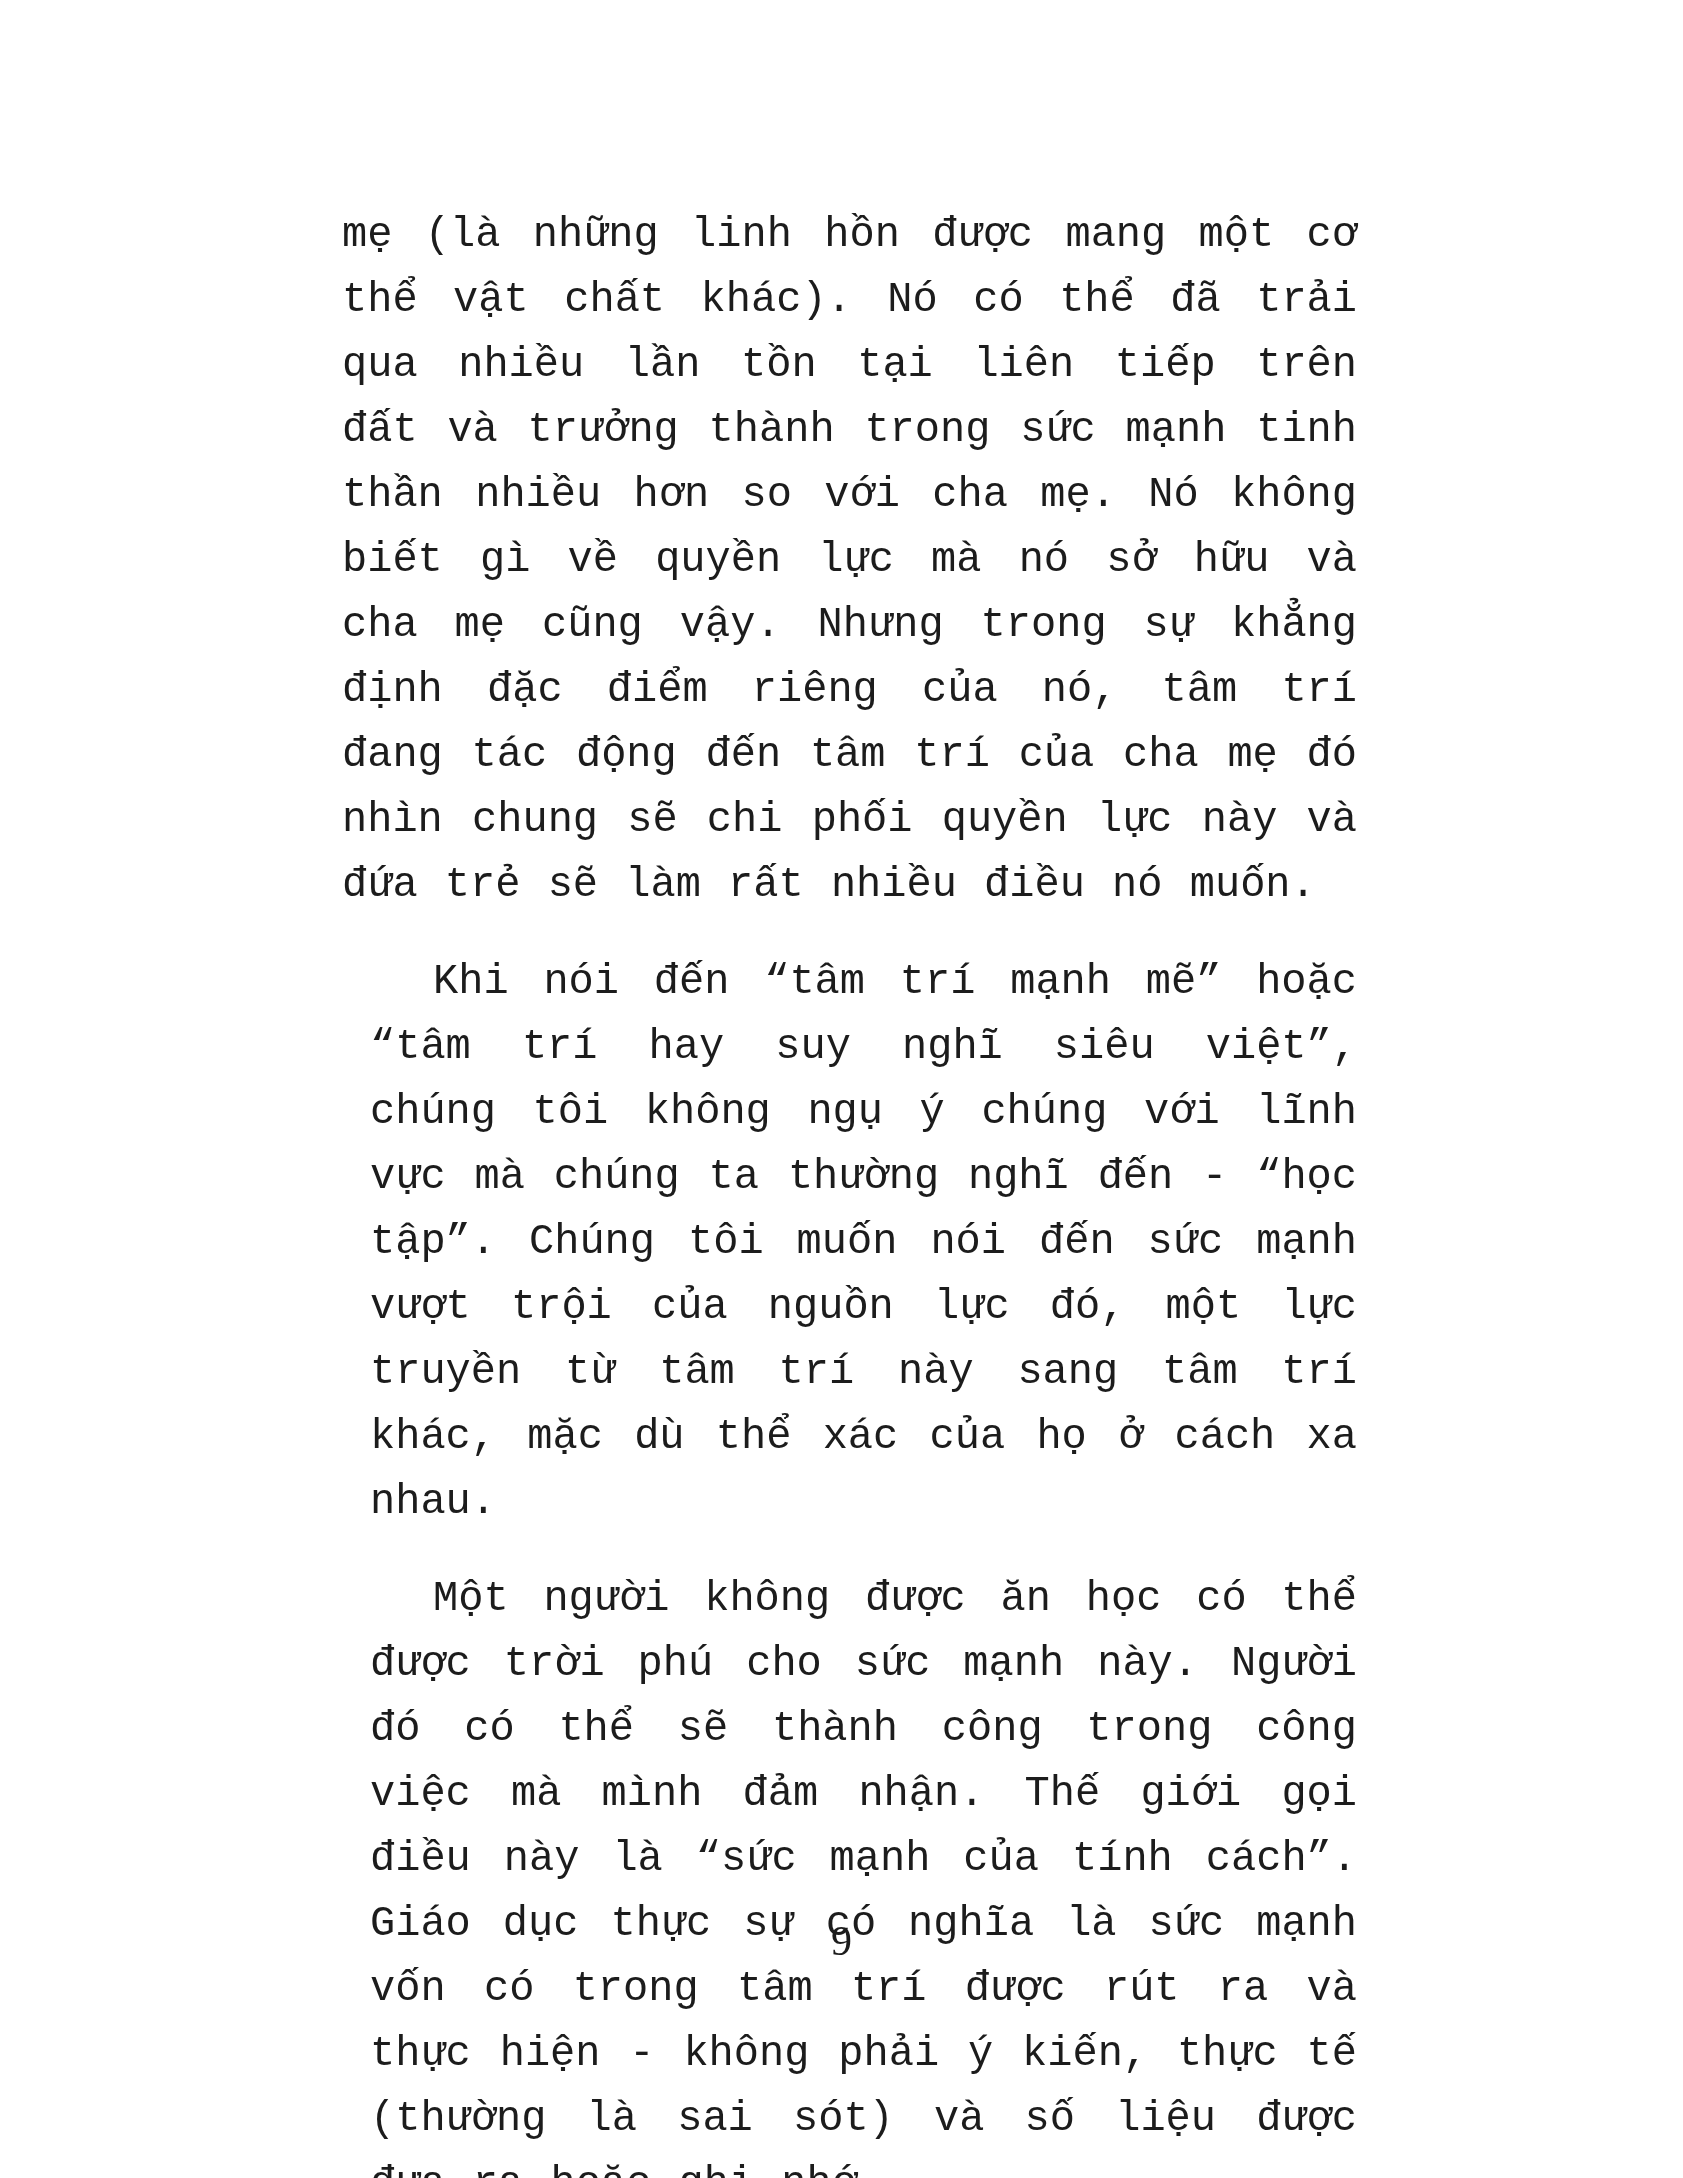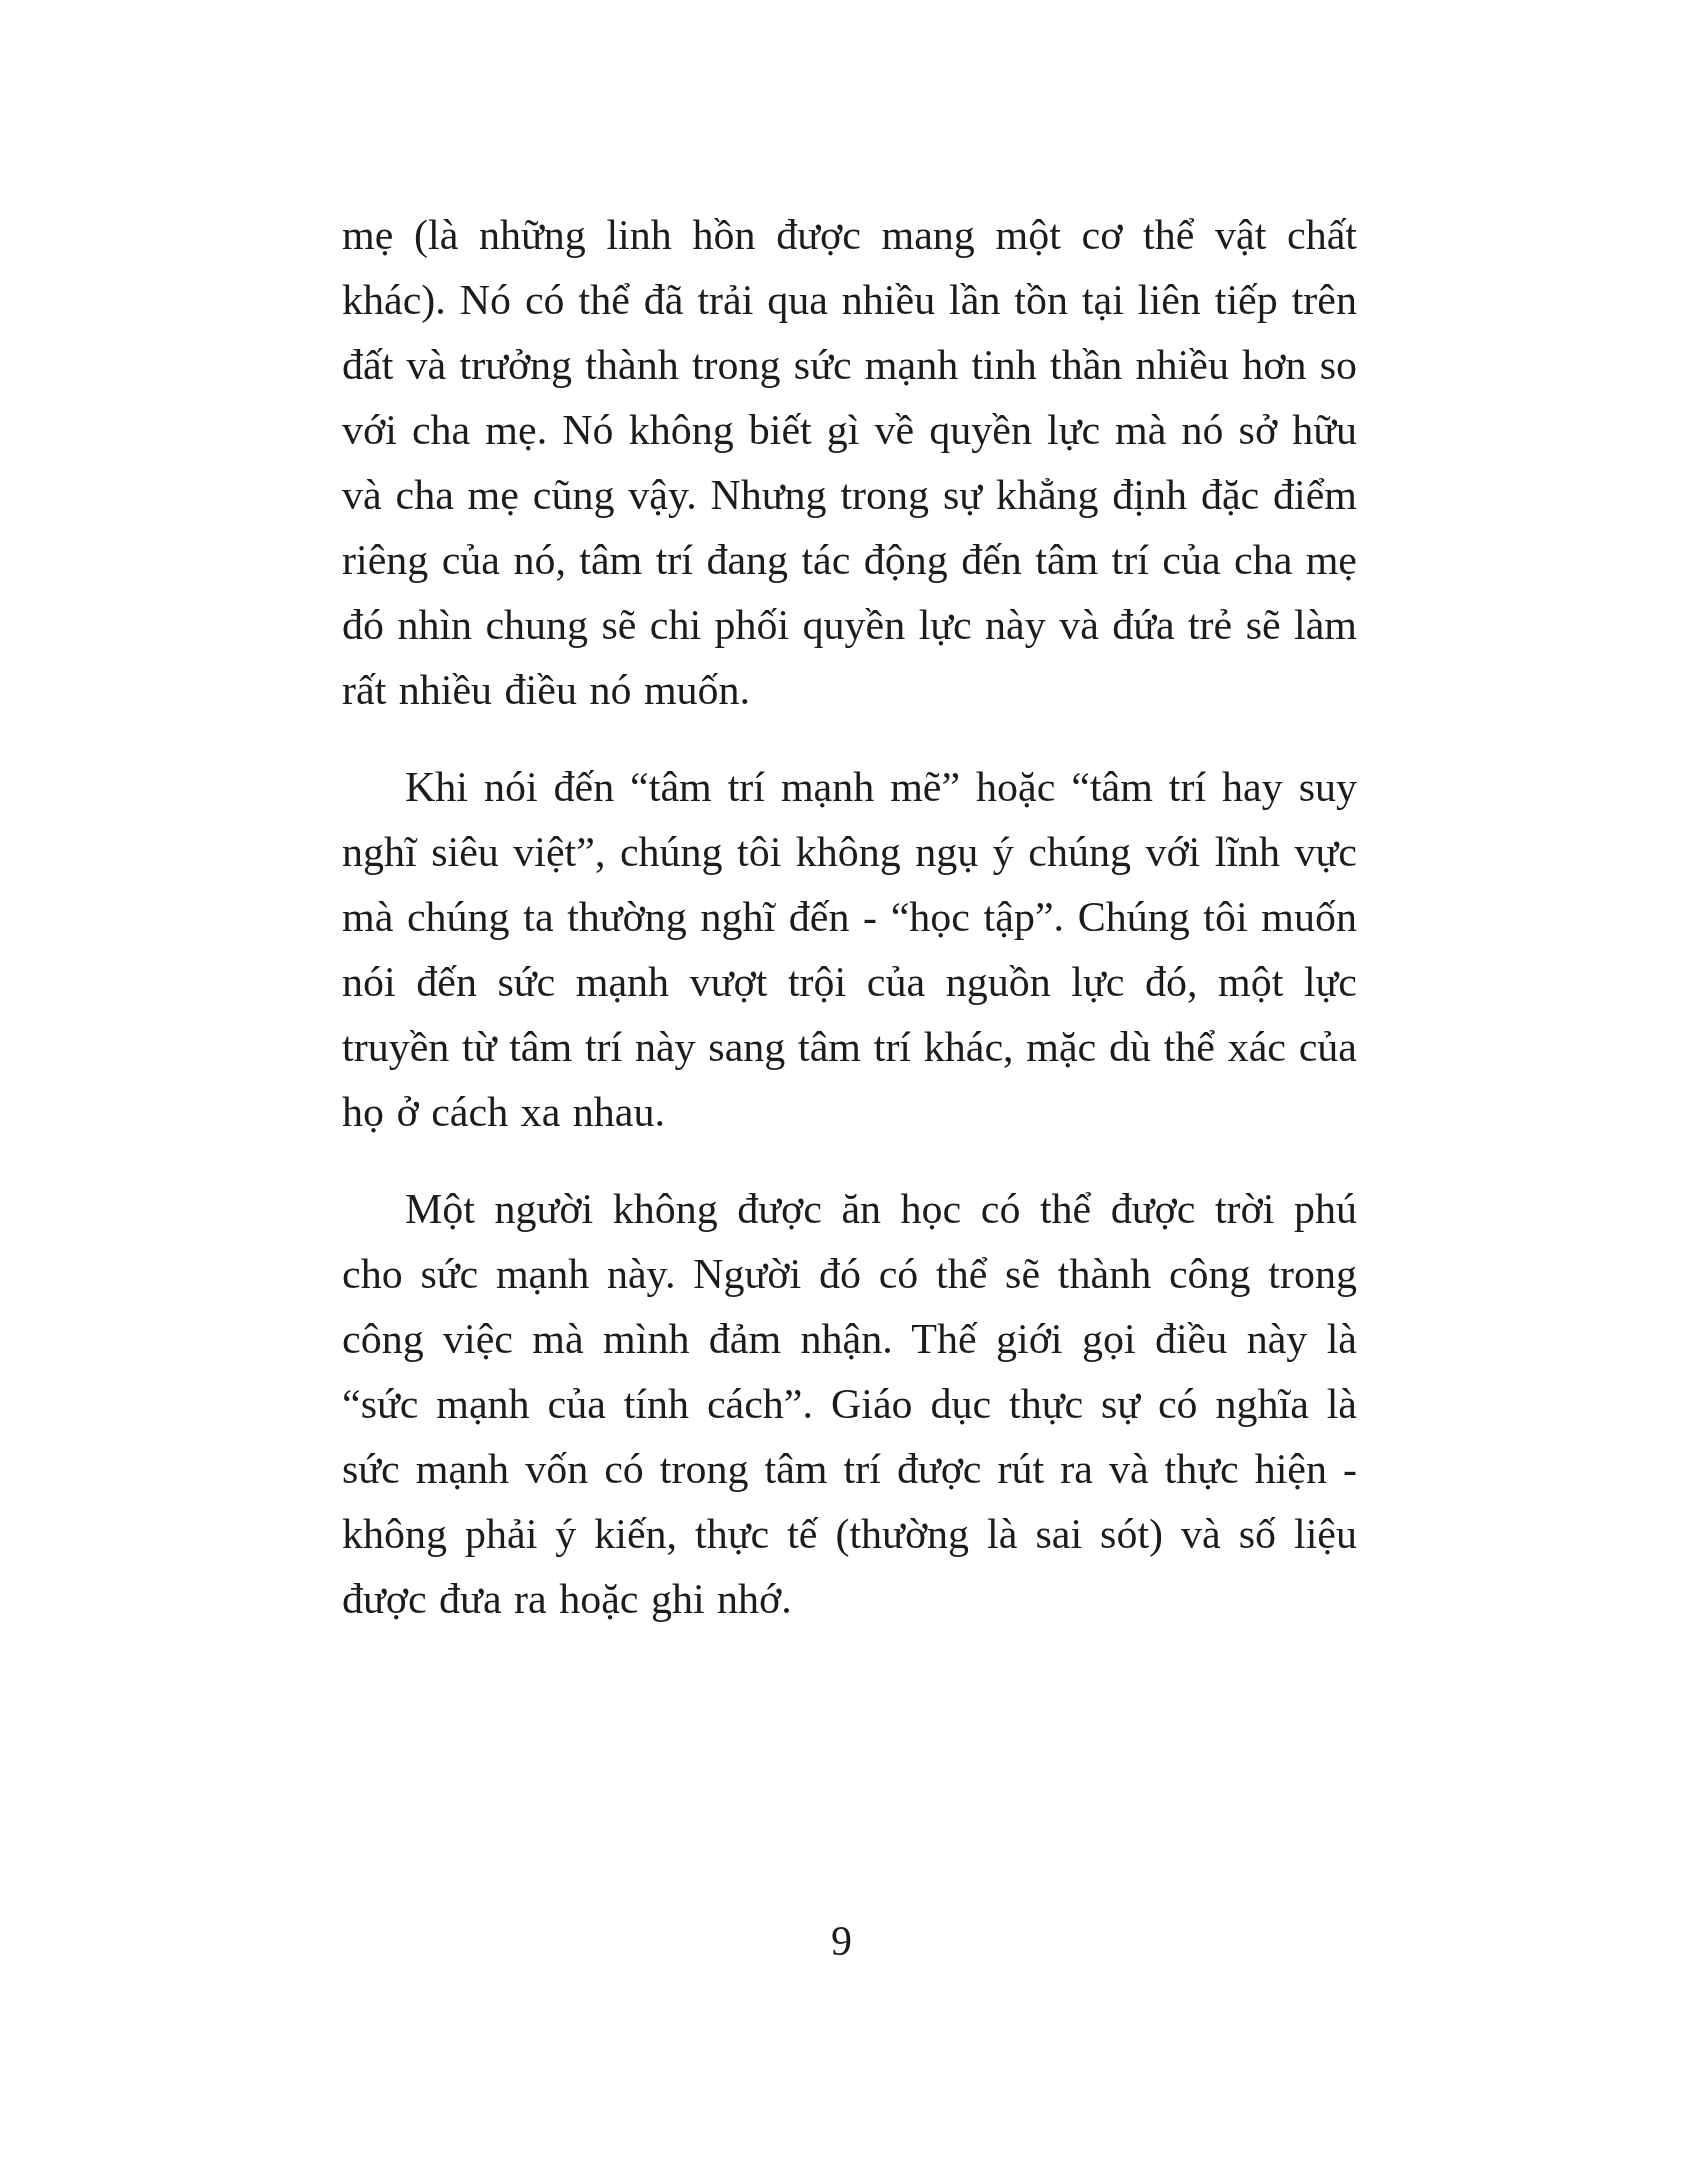--- a/index.html
+++ b/index.html
@@ -27,23 +27,25 @@
     top: 203px;
     width: 1015px;
   }
   .para {
     margin: 0 0 32px 0;
     font-size: 42px;
     line-height: 65px;
     text-align: justify;
     text-justify: inter-word;
     word-spacing: 2px;
+    font-family: Liberation Mono, monospace;
   }
   .para.indent {
     text-indent: 63px;
+    margin-left: 28px;
   }
   .page-number {
     position: absolute;
     left: 0;
     top: 1916px;
     width: 100%;
     text-align: center;
     font-size: 42px;
     line-height: 50px;
     color: #1c1c1c;

